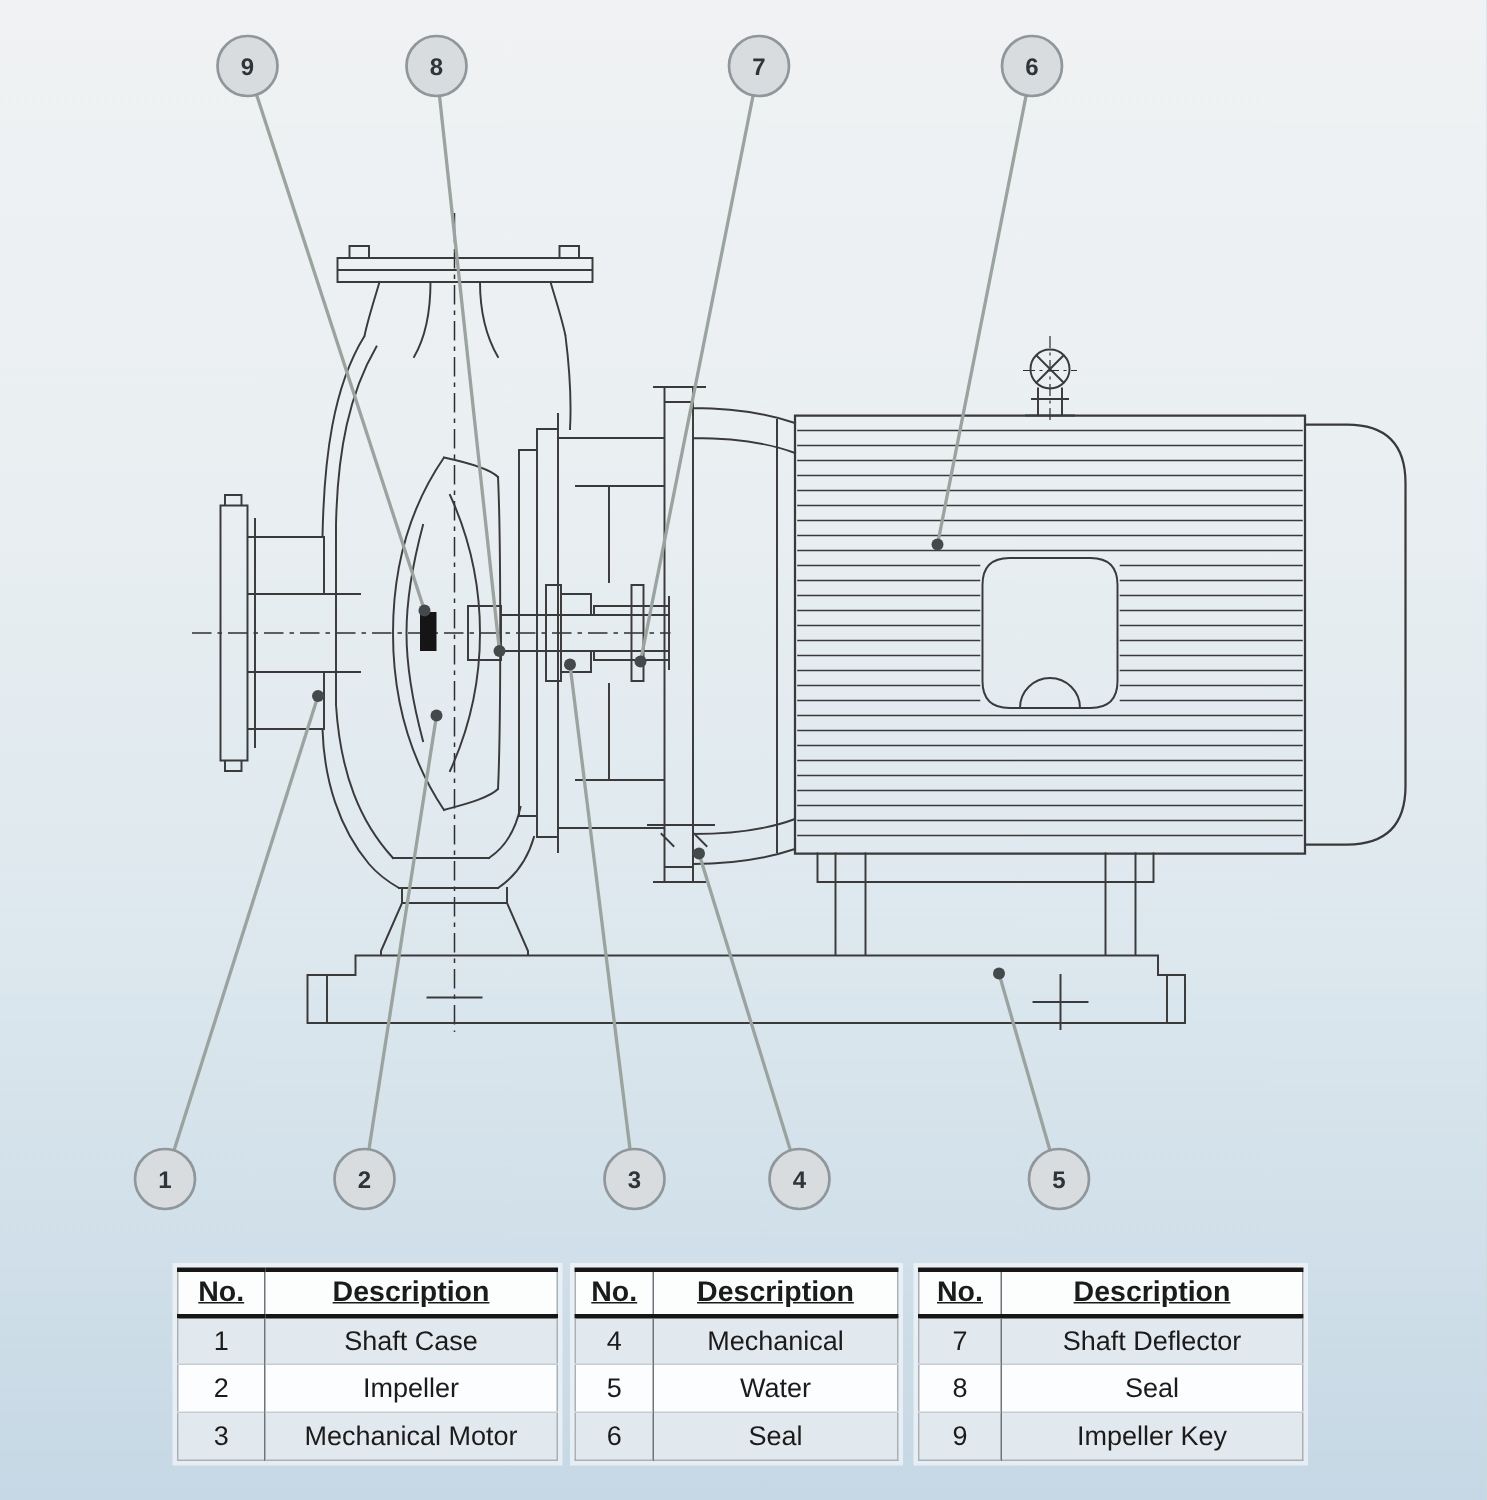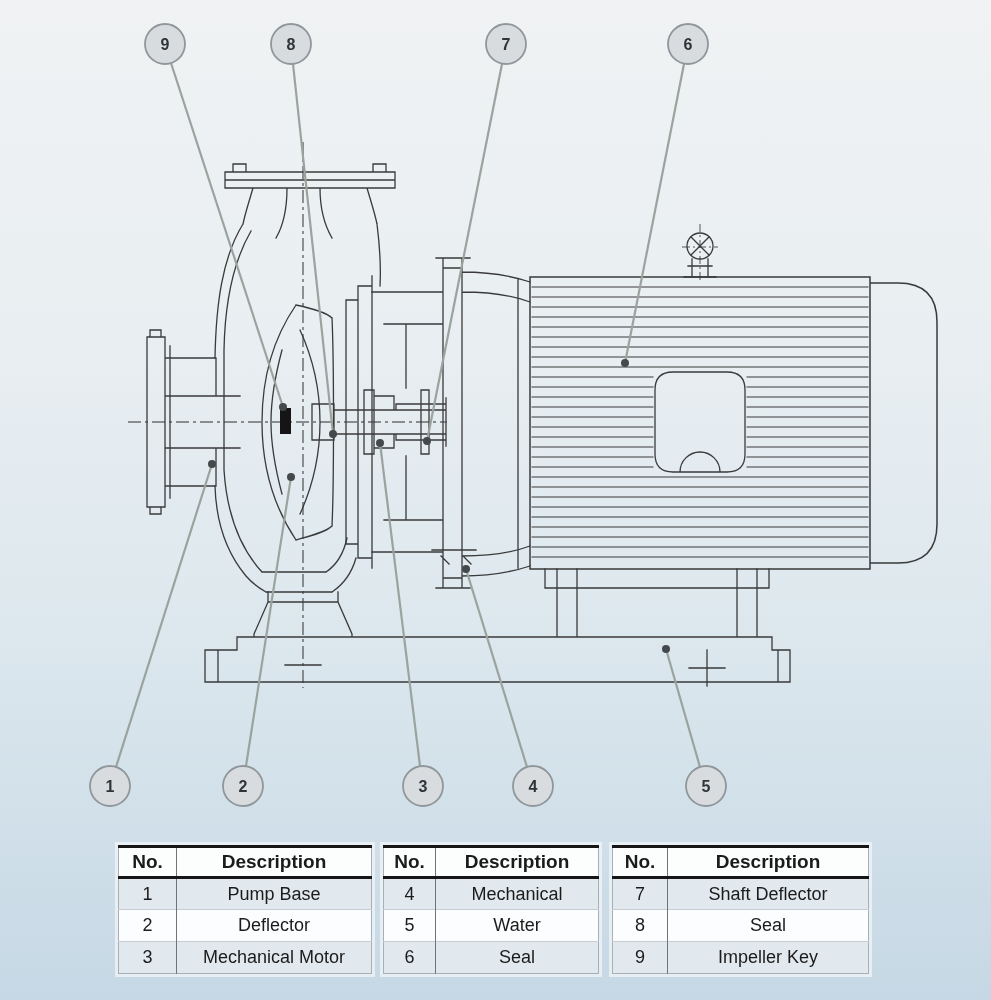--- a/index.html
+++ b/index.html
@@ -15,21 +15,21 @@
     position:absolute; top:845px;
     border-collapse:collapse; table-layout:fixed;
     background:#fbfcfd;
     border:1px solid #a9b0b5;
     box-shadow:0 0 0 3px rgba(255,255,255,.55);
     color:#1b1b1b;
   }
   .parts-table th {
     font-size:19px; font-weight:bold; height:31px;
     border-top:3px solid #161616; border-bottom:3px solid #161616;
-    background:#fcfdfd; text-align:center; padding:0 4px;
+    background:#fcfdfd; text-align:center; padding:0 4px;text-decoration:underline;
   }
   .parts-table td {
     font-size:18px; height:32px; text-align:center; padding:0 4px;
   }
   .parts-table th + th, .parts-table td + td { border-left:1.4px solid #6e757a; }
   .parts-table tbody tr:nth-child(odd)  { background:#e2e9ee; }
   .parts-table tbody tr:nth-child(even) { background:#fcfdfe; }
   .parts-table tbody tr + tr td { border-top:1px solid #c6ccd1; }
 
   .callout-num { font-size:16px; font-weight:bold; fill:#2f3439; }
@@ -144,25 +144,25 @@
       </colgroup>
     <thead>
       <tr>
         <th>No.</th>
         <th>Description</th>
       </tr>
     </thead>
     <tbody>
       <tr>
         <td>1</td>
-        <td>Pump Base</td>
+        <td>Shaft Case</td>
       </tr>
       <tr>
         <td>2</td>
-        <td>Deflector</td>
+        <td>Impeller</td>
       </tr>
       <tr>
         <td>3</td>
         <td>Mechanical Motor</td>
       </tr>
     </tbody>
   </table>
 
   <table class="parts-table" style="left:383px; width:216px;">
     <colgroup>

